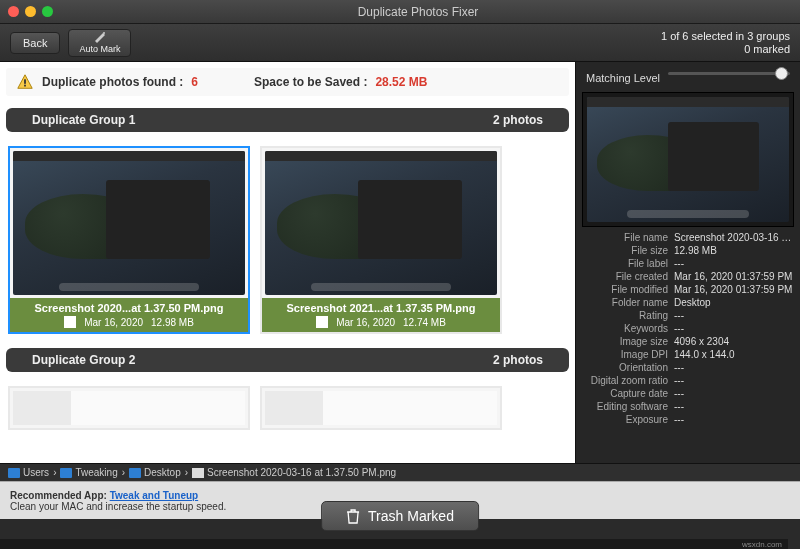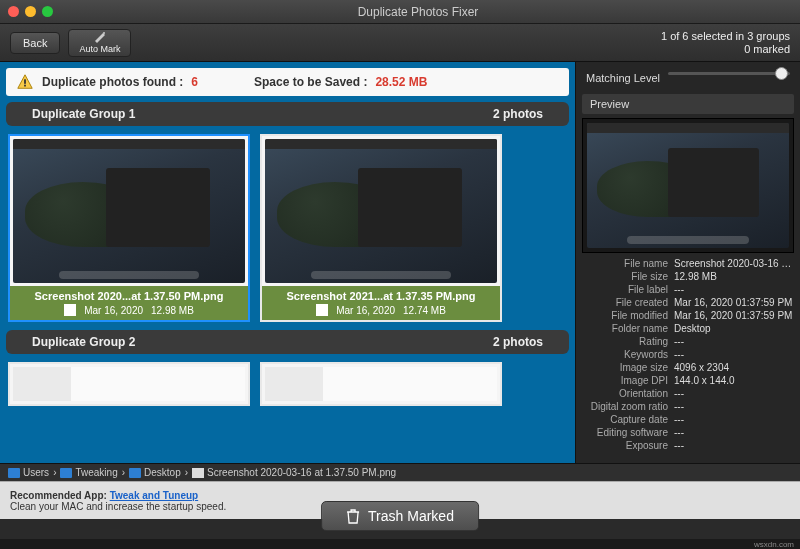--- a/index.html
+++ b/index.html
@@ -17,21 +17,21 @@
 .btn { background:linear-gradient(#555,#3a3a3a); border:1px solid #222; border-radius:4px; color:#eee; font-size:11px; display:flex; flex-direction:column; align-items:center; justify-content:center; cursor:pointer; padding:3px 10px; height:28px;}
 .btn.back{flex-direction:row;height:22px;padding:2px 12px;}
 .btn .ico{height:14px;display:flex;align-items:center;justify-content:center;}
 .btn .lbl{font-size:9px;margin-top:1px;}
 .toolbar .spacer{flex:1;}
 .status-right{color:#eee;font-size:11px;text-align:right;line-height:13px;}
 .status-right .marked{display:block;}
 
 
 .main { display:flex; height:calc(549px - 22px - 38px - 22px - 38px - 28px); }
-.left { flex:1; display:flex; flex-direction:column; padding:6px; gap:6px; overflow:hidden; background:#0369a1;}
+.left { flex:1; display:flex; flex-direction:column; padding:6px; gap:12px; overflow:hidden; background:#ffffff;}
 .right { width:225px; background:#262626; border-left:1px solid #111; display:flex; flex-direction:column; padding:4px 0 4px 0; overflow:hidden;}
 
 
 .notice { background:#f8f8f8; color:#333; border-radius:3px; padding:5px 10px; display:flex; align-items:center; gap:8px; font-size:12px; font-weight:600;}
 .notice .warn{width:18px;height:18px;}
 .notice .red{color:#d83b2f;}
 .notice .gap{width:40px;}
 
 
 .group-hdr{background:#3a3a3a;color:#eee;padding:5px 26px;display:flex;justify-content:space-between;font-size:12px;font-weight:600;border-radius:6px;}
@@ -72,21 +72,21 @@
 
 .breadcrumb{height:18px;background:#2f2f2f;border-top:1px solid #111;display:flex;align-items:center;gap:4px;padding:0 8px;font-size:10px;color:#ccc;}
 .breadcrumb .seg{display:flex;align-items:center;gap:3px;}
 .bc-ico{width:12px;height:10px;}
 .folder-ico{background:#2d7fd3;border-radius:1px;}
 .file-ico{background:#ddd;}
 
 .rec-bar{height:38px;background:#e0e0e0;border-top:1px solid #aaa;display:flex;align-items:center;padding:0 10px;color:#333;font-size:10px;gap:12px;}
 .rec-bar .link{color:#1a62c9;text-decoration:underline;font-weight:600;}
 .trash-btn{margin:0 auto;position:absolute;left:50%;transform:translateX(-50%);bottom:18px;background:linear-gradient(#6a6a6a,#4e4e4e);border:1px solid #333;border-radius:5px;color:#fff;font-size:14px;padding:6px 24px;display:flex;align-items:center;gap:8px;}
-.footer-badge{height:10px;background:#1a1a1a;position:absolute;bottom:0;left:0;right:0;display:flex;align-items:center;justify-content:flex-end;padding:0 6px;font-size:8px;color:#888;}
+.footer-badge{height:10px;background:#1a1a1a;position:absolute;bottom:0;left:0;right:12px;display:flex;align-items:center;justify-content:flex-end;padding:0 6px;font-size:8px;color:#888;}
 
 
 svg{display:block;}
 </style>
 </head>
 <body>
 
 <div class="title-bar">
   <div class="traffic-lights">
     <div class="tl red"></div>
@@ -188,21 +188,20 @@
     </div>
   </div>
 
   <div class="right">
     <div class="matching">
       <span>Matching Level</span>
       <div class="slider-track">
           <div class="slider-thumb"></div>
         </div>
     </div>
-    <div class="panel-hdr">Preview</div>
     <div class="preview-box">
         <div class="desktop-mini">
           <div class="island"></div>
           <div class="panel"></div>
         </div>
       </div>
     <div class="meta-list" id="meta-list">
         <div class="meta-row">
           <div class="k">File name</div>
           <div class="v">Screenshot 2020-03-16 at 1...</div>

